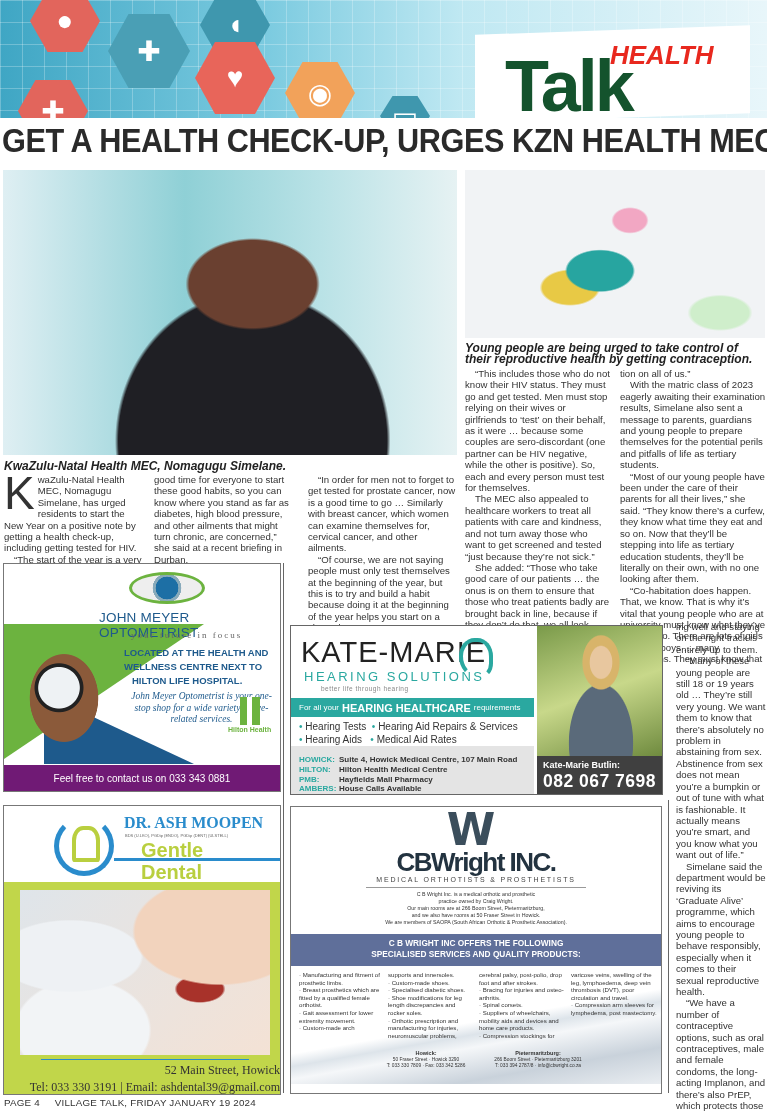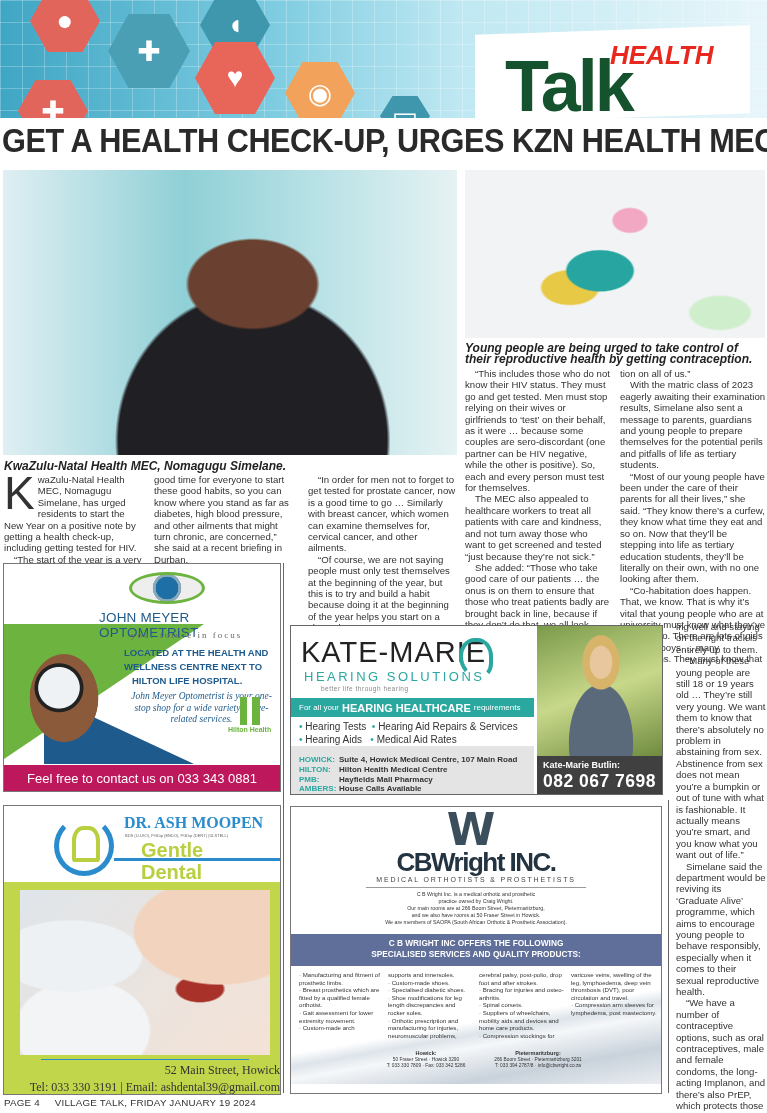--- a/index.html
+++ b/index.html
@@ -26,21 +26,21 @@
 .ad{position:absolute;border:1px solid #777;background:#fff;overflow:hidden}
 
 #opt-tri1{left:0;top:60px;width:0;height:0;border-left:200px solid #6cb33f;border-bottom:135px solid transparent;position:absolute}
 #opt-tri2{position:absolute;left:40px;top:130px;width:0;height:0;border-left:150px solid #1e5a8c;border-top:70px solid transparent}
 #opt-woman{position:absolute;left:10px;top:70px;width:100px;height:128px;background:radial-gradient(circle at 45% 42%,#eef2f4 0 22%,#222 23% 26%,transparent 27%),radial-gradient(ellipse at 50% 50%,#8b5a3a 0 48%,transparent 49%)}
 #opt-eye{position:absolute;left:125px;top:8px;width:76px;height:32px;border:3px solid #6cb33f;border-radius:50%;background:radial-gradient(circle,#1d6fa5 0 30%,#8ab 31% 38%,#eee 39%)}
 .opt-title{position:absolute;left:95px;top:46px;font-size:13.5px;color:#1e5a8c;letter-spacing:.2px}
 .opt-tag{position:absolute;left:127px;top:66px;font-family:"Liberation Serif",serif;font-size:9px;color:#666;letter-spacing:2px}
 .opt-loc{position:absolute;left:120px;top:82px;font-size:9.5px;font-weight:bold;color:#1e5a8c;line-height:14px}
 .opt-script{position:absolute;left:125px;top:127px;font-family:"Liberation Serif",serif;font-style:italic;font-size:9.5px;color:#1e5a8c;line-height:11.5px;text-align:center;width:145px}
-.opt-bar{position:absolute;left:0;bottom:0;width:100%;height:26px;background:#be185d;color:#fff;font-size:13px;display:flex;align-items:center;justify-content:center}
+.opt-bar{position:absolute;left:0;bottom:0;width:100%;height:26px;background:#701a75;color:#fff;font-size:10px;display:flex;align-items:center;justify-content:center}
 .hh{position:absolute;left:224px;top:162px;font-size:7px;color:#6cb33f;font-weight:bold}
 .hh-mark{position:absolute;left:236px;top:133px;width:20px;height:28px;background:linear-gradient(90deg,#6cb33f 0 35%,#fff 35% 60%,#6cb33f 60%)}
 
 .km-title{position:absolute;left:10px;top:10px;font-size:29px;color:#222;letter-spacing:1px;font-weight:normal}
 .km-sub{position:absolute;left:13px;top:43px;font-size:13px;color:#2aa8a0;letter-spacing:2.5px}
 .km-tag{position:absolute;left:30px;top:59px;font-size:6.5px;color:#888;letter-spacing:.5px}
 .km-ear{position:absolute;left:168px;top:12px;width:34px;height:40px;border:4px solid #2aa8a0;border-radius:50% 50% 40% 60%;border-bottom-color:transparent}
 .km-band{position:absolute;left:0;top:72px;width:243px;height:19px;background:#2aa8a0;color:#fff;font-size:8px;display:flex;align-items:center;padding-left:8px}
 .km-band b{font-size:11px;margin:0 3px}
 .km-list{position:absolute;left:8px;top:94px;font-size:10px;font-weight:normal;color:#333;line-height:13px}

